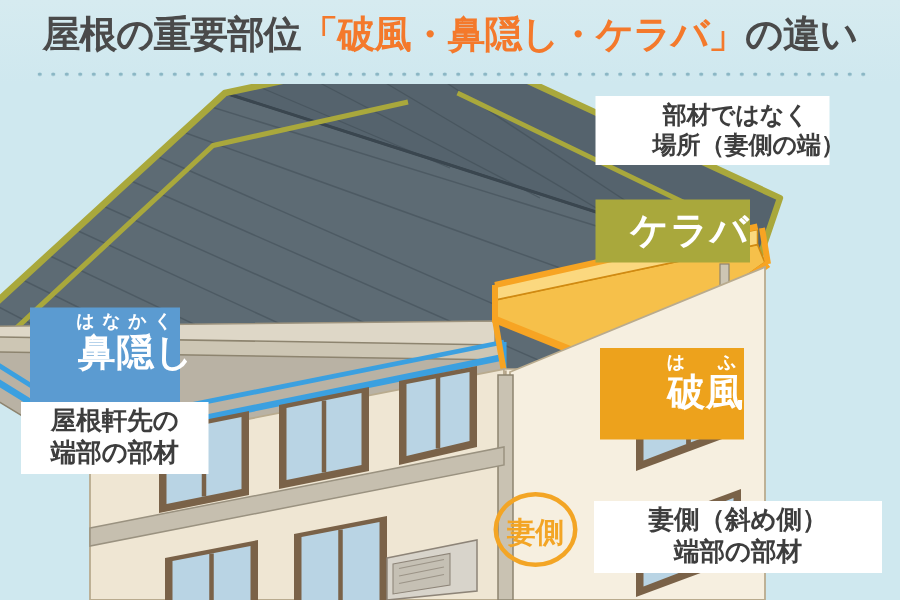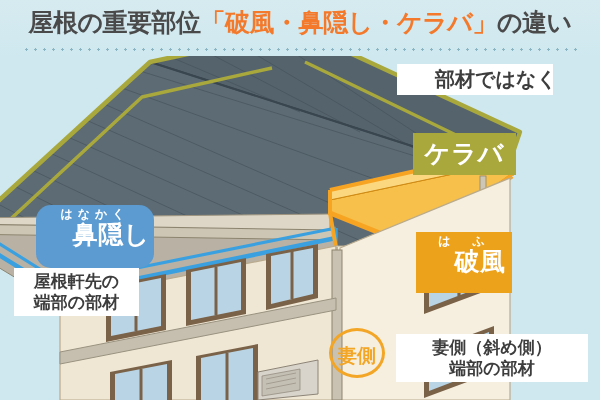--- a/index.html
+++ b/index.html
@@ -59,59 +59,57 @@
     font-weight: bold;
     line-height: 1.22;
     z-index: 30;
     box-sizing: border-box;
     padding: 3px 7px 4px 7px;
     white-space: nowrap;
   }
   .lbl-solid {
     position: absolute;
     color: #ffffff;
-    text-align: center;
+    text-align: right;
     font-weight: bold;
     z-index: 31;
     box-sizing: border-box;
     white-space: nowrap;
-    margin-left: 16px;
   }
   .furi {
     display: block;
     font-size: 12px;
     font-weight: bold;
     letter-spacing: 5px;
     line-height: 1.05;
     padding-top: 3px;
   }
   .main-term {
     display: block;
     font-size: 25px;
     font-weight: bold;
     line-height: 1.12;
     letter-spacing: 0.5px;
     padding-left: 32px;
   }
 
   
-  #kerama-note { left: 397px; top: 64px; width: 156px; font-size: 20px; padding-left: 38px; }
+  #kerama-note { left: 397px; top: 64px; width: 156px; font-size: 16px; padding-left: 38px; }
   #kerama-tag {
     left: 397px; top: 133px; width: 103px; height: 42px;
     background: #a9a83c;
     font-size: 25px;
     line-height: 42px;
     letter-spacing: 1px;
   }
 
   
   #hana-tag {
-    left: 20px; top: 205px; width: 118px; height: 63px;
+    left: 20px; top: 205px; width: 100px; height: 63px;
     background: #5b9bd1;
-    border-radius: 15px;
   }
   #hana-note { left: 14px; top: 268px; width: 125px; font-size: 17px; }
 
   
   #hafu-tag {
     left: 400px; top: 232px; width: 96px; height: 61px;
     background: #eda21c;
   }
   #hafu-note { left: 396px; top: 293px; width: 192px; font-size: 17px; margin-top: 41px; }
 
@@ -291,20 +289,21 @@
     </g>
   </svg>
 
   <div id="header">
     <div id="title"><span>屋根の重要部位</span><span class="hl">「</span><span class="hl">破風・鼻隠し・ケラバ</span><span class="hl">」</span><span>の違い</span></div>
   </div>
   <div id="dots"></div>
 
   <div class="lbl-white" id="kerama-note">
     <div>部材ではなく</div>
+    <div>場所（妻側の端）</div>
   </div>
   <div class="lbl-solid" id="kerama-tag">
     <span>ケラバ</span>
   </div>
 
   <div class="lbl-solid" id="hana-tag">
     <span class="furi">はなかく</span>
     <span class="main-term">鼻隠し</span>
   </div>
   <div class="lbl-white" id="hana-note">

